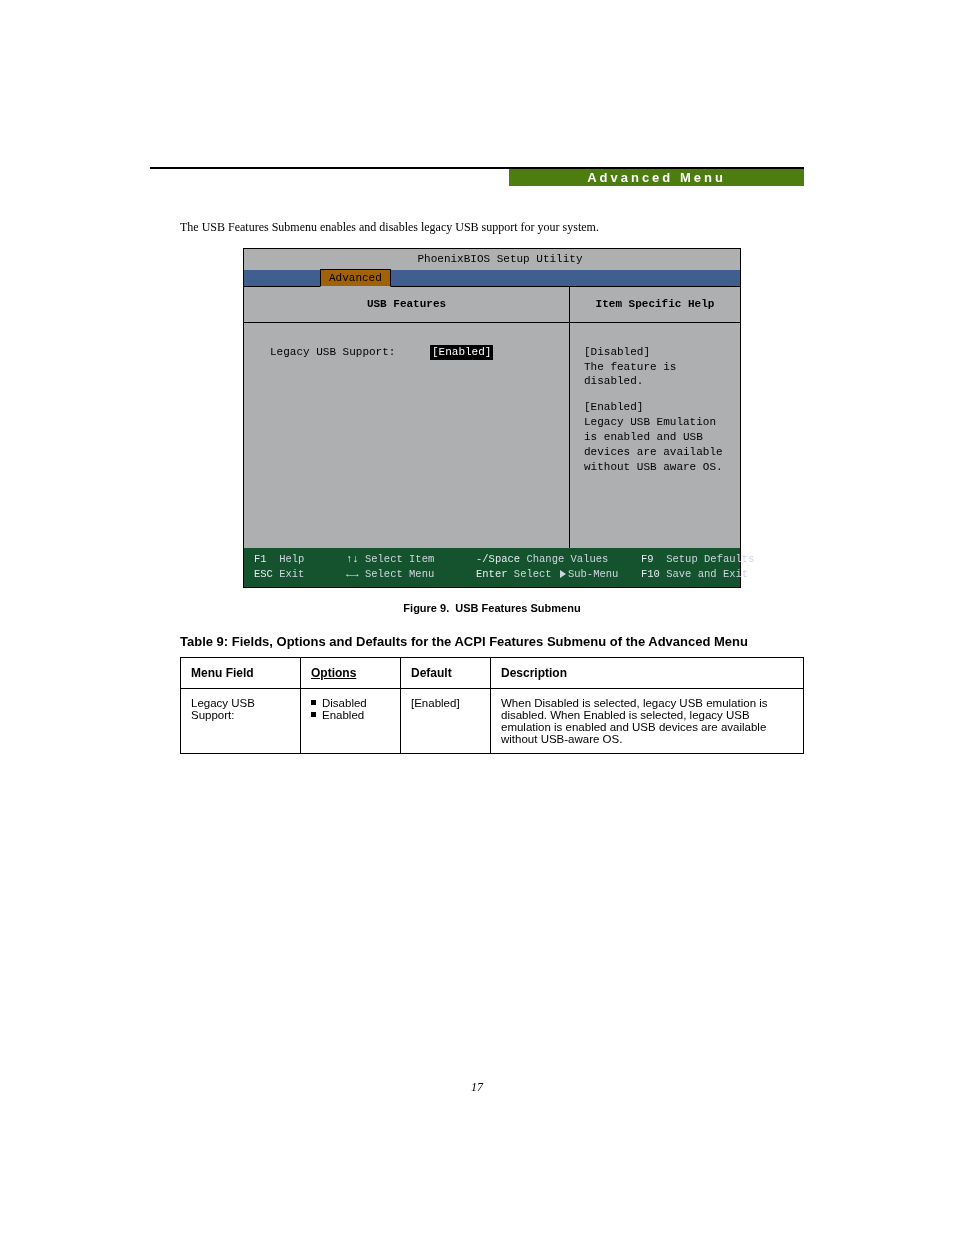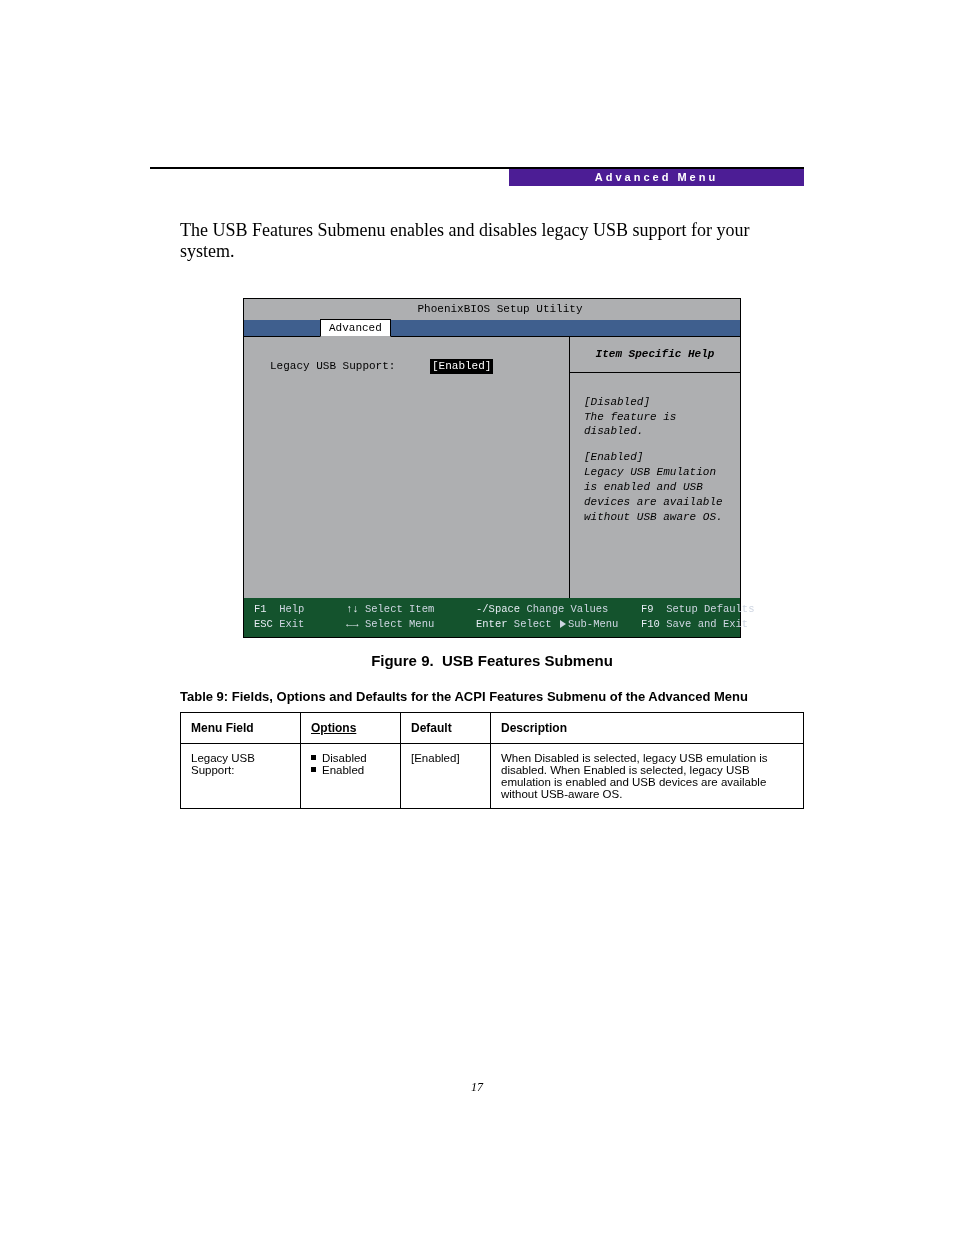--- a/index.html
+++ b/index.html
@@ -1,45 +1,45 @@
 <!DOCTYPE html>
 <html><head>
 <meta charset="utf-8">
 <style>
   * { box-sizing: border-box; margin: 0; padding: 0; }
   html, body { width: 954px; height: 1235px; background: #fff; font-family: Georgia, 'Times New Roman', serif; color: #000; }
   .page { width: 954px; height: 1235px; position: relative; }
   .rule { position: absolute; left: 150px; right: 150px; top: 167px; border-top: 2px solid #000; }
-  .header-bar { position: absolute; top: 169px; right: 150px; width: 295px; height: 17px; background: #4c1d95; color: #fff; text-align: center; letter-spacing: 3px; font-weight: bold; font-size: 11px; font-family: Arial, Helvetica, sans-serif; line-height: 17px; }
+  .header-bar { position: absolute; top: 169px; right: 150px; width: 295px; height: 17px; background: #4d7c0f; color: #fff; text-align: center; letter-spacing: 3px; font-weight: bold; font-size: 13px; font-family: Arial, Helvetica, sans-serif; line-height: 17px; }
   .content { position: absolute; left: 180px; right: 150px; top: 220px; }
   .sec-title { font-family: "Trebuchet MS", Arial, sans-serif; font-weight: bold; font-size: 16px; margin-bottom: 6px; }
-  .sec-desc { font-family: Georgia, 'Times New Roman', serif; font-size: 18px; margin-bottom: 36px; }
+  .sec-desc { font-family: Georgia, 'Times New Roman', serif; font-size: 12px; margin-bottom: 13px; }
 
   
   .bios { width: 498px; margin: 0 auto 14px auto; font-family: "Courier New", monospace; font-size: 11px; line-height: 1.35; }
   .bios-outer { border: 1.5px solid #000; background: #aeafb1; }
   .bios-title { text-align: center; padding: 3px 0 3px 16px; font-size: 11px; }
   .bios-tabrow { background: #3f5f8e; height: 16px; position: relative; }
-  .bios-tab { position: absolute; left: 76px; top: -1px; background: #ffffff; border: 1px solid #000; border-bottom: 1.5px solid #aeafb1; padding: 1px 8px 0 8px; font-size: 11px; }
+  .bios-tab { position: absolute; left: 76px; top: -1px; background: #a16207; border: 1px solid #000; border-bottom: 1.5px solid #aeafb1; padding: 1px 8px 0 8px; font-size: 11px; }
   .bios-body { display: flex; border-top: 1.5px solid #000; }
   .bios-left { width: 326px; border-right: 1.5px solid #000; }
-  .bios-right { flex: 1; font-style: italic; }
+  .bios-right { flex: 1; }
   .bios-lh, .bios-rh { text-align: center; padding: 10px 0 10px 0; border-bottom: 1.5px solid #000; font-weight: bold; }
   .bios-lbody { height: 225px; padding: 22px 14px 0 26px; position: relative; }
   .bios-setting-label { display: inline-block; }
   .bios-setting-value { position: absolute; left: 186px; top: 22px; background: #000; color: #fff; padding: 0 2px; }
   .bios-rbody { height: 225px; padding: 22px 10px 0 14px; }
   .bios-rbody div { margin-bottom: 0; }
   .bios-rbody .gap { height: 11px; }
   .bios-footer { background: #14532d; color: #cfd6e2; padding: 4px 10px 6px 10px; display: grid; grid-template-columns: 92px 130px 165px 110px; row-gap: 1px; font-size: 10.5px; }
   .bios-footer .k { color: #e7ecf4; }
   .bios-footer span { white-space: nowrap; }
   .tri { display: inline-block; width: 0; height: 0; border-top: 4px solid transparent; border-bottom: 4px solid transparent; border-left: 6px solid #cfd6e2; vertical-align: -1px; margin: 0 2px; }
 
-  .fig-cap { text-align: center; font-family: "Trebuchet MS", Arial, sans-serif; font-size: 15px; margin-bottom: 20px; }
+  .fig-cap { text-align: center; font-family: "Trebuchet MS", Arial, sans-serif; font-size: 11px; margin-bottom: 20px; }
   .fig-cap b { font-weight: bold; }
 
   .tbl-title { font-family: "Trebuchet MS", Arial, sans-serif; font-weight: bold; font-size: 13px; margin-bottom: 8px; }
   table.doc { width: 100%; border-collapse: collapse; font-family: Arial, Helvetica, sans-serif; }
   table.doc th, table.doc td { border: 1px solid #000; padding: 8px 10px; vertical-align: top; font-size: 11.5px; text-align: left; }
   table.doc th { font-family: "Trebuchet MS", Arial, sans-serif; font-weight: bold; font-size: 12px; }
   table.doc td.opts { font-size: 11.5px; }
   .sq { display: inline-block; width: 5px; height: 5px; background: #000; margin-right: 6px; vertical-align: 2px; }
   .col-menu { width: 120px; }
   .col-opt { width: 100px; text-decoration: underline; }
@@ -58,20 +58,21 @@
     <div class="sec-desc">The USB Features Submenu enables and disables legacy USB support for your system.</div>
 
     <div class="bios">
       <div class="bios-outer">
         <div class="bios-title">PhoenixBIOS Setup Utility</div>
         <div class="bios-tabrow">
           <div class="bios-tab">Advanced</div>
         </div>
         <div class="bios-body">
           <div class="bios-left">
+            <div class="bios-lh">USB Features</div>
             <div class="bios-lbody">
               <span class="bios-setting-label">Legacy USB Support:</span>
               <span class="bios-setting-value">[Enabled]</span>
             </div>
           </div>
           <div class="bios-right">
             <div class="bios-rh">Item Specific Help</div>
             <div class="bios-rbody">
               <div>[Disabled]</div>
               <div>The feature is disabled.</div>

